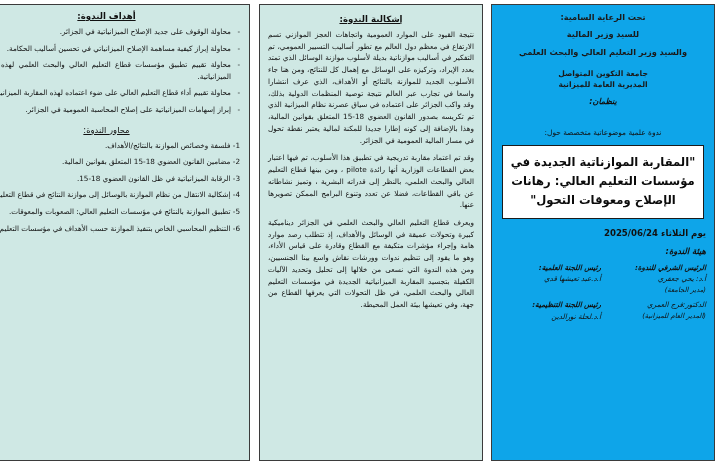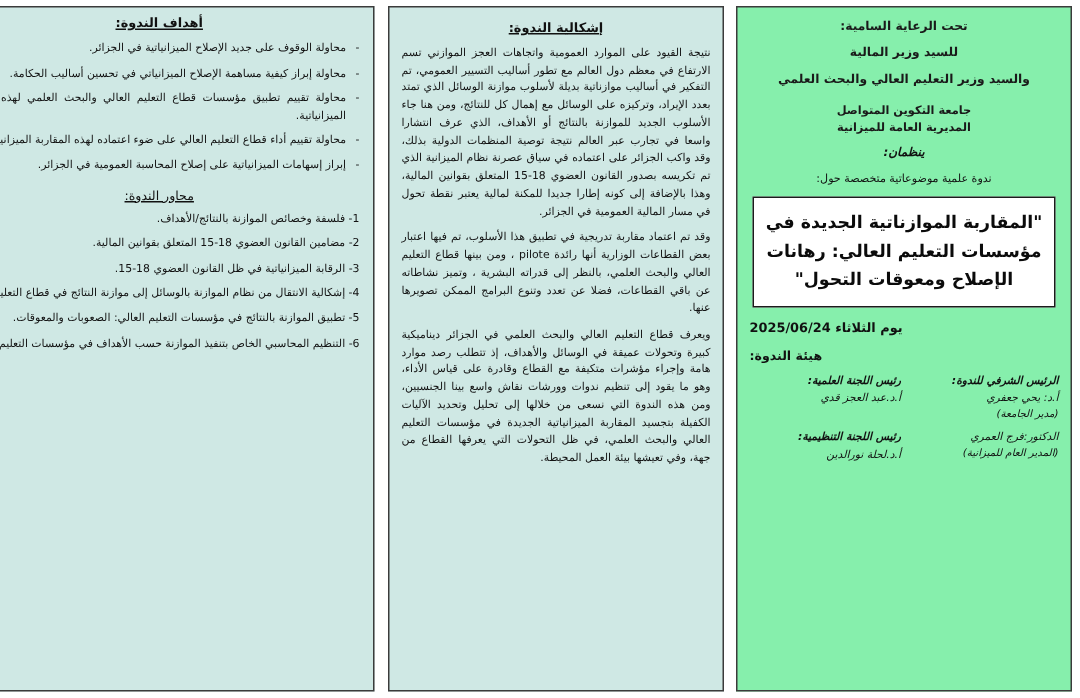--- a/index.html
+++ b/index.html
@@ -22,21 +22,21 @@
     background: #cfe9e6;
     direction: rtl;
     text-align: right;
   }
   
   .panel-right {
     top: 4px;
     right: 5px;
     width: 224px;
     height: 457px;
-    background: #86efac;
+    background: #0ea5e9;
     padding: 6px 8px;
   }
   .panel-mid {
     top: 4px;
     right: 237px;
     width: 224px;
     height: 457px;
     background: #cfe8e4;
     padding: 9px 8px;
   }
@@ -67,52 +67,53 @@
     text-align: center;
     font-size: 8px;
     font-weight: bold;
     margin-top: 6px;
     color: #111;
     font-style: italic;
   }
   .seminar-intro {
     text-align: center;
     font-size: 7.4px;
-    margin-top: 7px;
+    margin-top: 21px;
     line-height: 1.55;
     color: #111;
   }
   .title-box {
     margin: 7px 2px 0 2px;
     border: 1px solid #1b1b1b;
     background: #ffffff;
     padding: 7px 5px;
     text-align: center;
   }
   .title-box .t {
     font-size: 11.6px;
     font-weight: bold;
     color: #0b0b0b;
     line-height: 1.65;
     letter-spacing: 0.2px;
   }
   .date-line {
-    text-align: left;
+    text-align: right;
     font-size: 8.6px;
     font-weight: bold;
     margin-top: 9px;
     color: #111;
   }
   .committee-label {
-    text-align: left;
+    text-align: right;
     font-size: 8.4px;
     font-weight: bold;
     margin-top: 8px;
     color: #111;
     text-decoration: none;
+    font-style: italic;
   }
   .people {
     margin-top: 7px;
     font-size: 7.2px;
     color: #111;
     line-height: 1.5;
   }
   .people-row {
     display: flex;
     justify-content: space-between;
@@ -241,21 +242,21 @@
 
     <div class="people">
       <div class="people-row">
         <div class="people-col">
           <span class="role">الرئيس الشرفي للندوة:</span>
           <span class="nm">أ.د: يحي جعفري</span>
           <span class="sub">(مدير الجامعة)</span>
         </div>
         <div class="people-col">
           <span class="role">رئيس اللجنة العلمية:</span>
-          <span class="nm">أ.د.عبد العجز قدي</span>
+          <span class="nm">أ.د.عبد تعيشها قدي</span>
         </div>
       </div>
       <div class="people-row">
         <div class="people-col">
           <span class="nm">الدكتور:فرج العمري</span>
           <span class="sub">(المدير العام للميزانية)</span>
         </div>
         <div class="people-col">
           <span class="role">رئيس اللجنة التنظيمية:</span>
           <span class="nm">أ.د.لحلة نورالدين</span>

